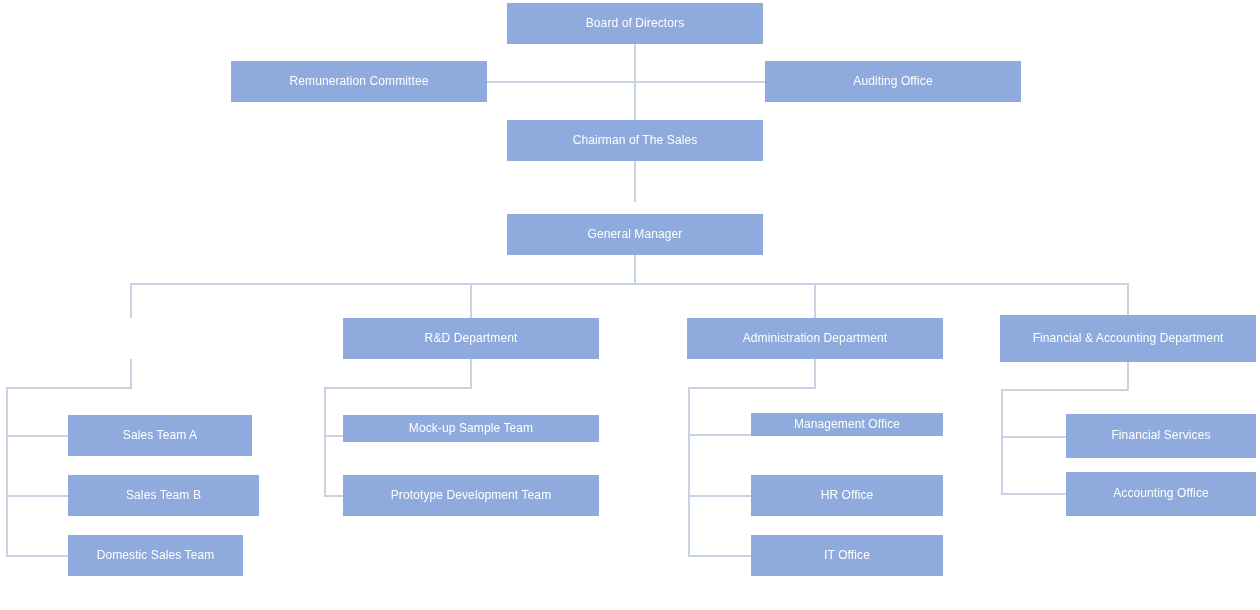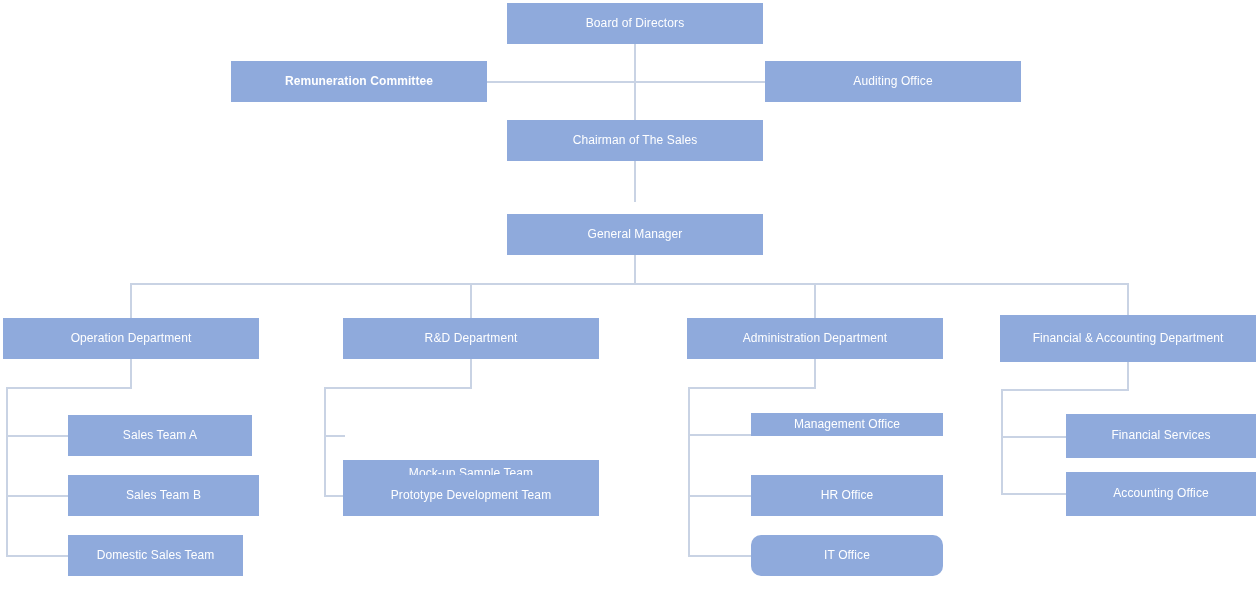--- a/index.html
+++ b/index.html
@@ -91,39 +91,36 @@
   <div class="conn v" style="left:1127px; top:362px; height:28px;"></div>
   <div class="conn h" style="left:1001px; top:389px; width:128px;"></div>
   <div class="conn v" style="left:1001px; top:389px; height:105px;"></div>
   <div class="conn h" style="left:1001px; top:436px; width:66px;"></div>
   <div class="conn h" style="left:1001px; top:493px; width:66px;"></div>
 
   <div class="node" style="left:507px; top:3px; width:256px; height:41px;">
     <span class="node-label">Board of Directors</span>
   </div>
 
-  <div class="node" style="left:231px; top:61px; width:256px; height:41px;font-weight:bold;">
+  <div class="node" style="left:231px; top:61px; width:256px; height:41px;">
     <span class="node-label">Remuneration Committee</span>
   </div>
 
   <div class="node" style="left:765px; top:61px; width:256px; height:41px;">
     <span class="node-label">Auditing Office</span>
   </div>
 
   <div class="node" style="left:507px; top:120px; width:256px; height:41px;">
     <span class="node-label">Chairman of The Sales</span>
   </div>
 
   <div class="node" style="left:507px; top:214px; width:256px; height:41px;">
     <span class="node-label">General Manager</span>
   </div>
 
-  <div class="node" style="left:3px; top:318px; width:256px; height:41px;">
-    <span class="node-label">Operation Department</span>
-  </div>
 
   <div class="node" style="left:343px; top:318px; width:256px; height:41px;text-align:center;">
     <span class="node-label">R&amp;D Department</span>
   </div>
 
   <div class="node" style="left:1000px; top:315px; width:256px; height:47px;">
     <span class="node-label">Financial &amp; Accounting Department</span>
   </div>
 
   <div class="node" style="left:687px; top:318px; width:256px; height:41px;">
@@ -135,37 +132,37 @@
   </div>
 
   <div class="node" style="left:68px; top:475px; width:191px; height:41px;">
     <span class="node-label">Sales Team B</span>
   </div>
 
   <div class="node" style="left:68px; top:535px; width:175px; height:41px;">
     <span class="node-label">Domestic Sales Team</span>
   </div>
 
-  <div class="node" style="left:343px; top:415px; width:256px; height:27px;margin-top:45px;">
+  <div class="node" style="left:343px; top:415px; width:256px; height:27px;">
     <span class="node-label">Mock-up Sample Team</span>
   </div>
 
   <div class="node" style="left:343px; top:475px; width:256px; height:41px;">
     <span class="node-label">Prototype Development Team</span>
   </div>
 
   <div class="node" style="left:751px; top:413px; width:192px; height:23px;">
     <span class="node-label">Management Office</span>
   </div>
 
   <div class="node" style="left:751px; top:475px; width:192px; height:41px;">
     <span class="node-label">HR Office</span>
   </div>
 
-  <div class="node" style="left:751px; top:535px; width:192px; height:41px;border-radius:10px;">
+  <div class="node" style="left:751px; top:535px; width:192px; height:41px;">
     <span class="node-label">IT Office</span>
   </div>
 
   <div class="node" style="left:1066px; top:414px; width:190px; height:44px;">
     <span class="node-label">Financial Services</span>
   </div>
 
   <div class="node" style="left:1066px; top:472px; width:190px; height:44px;">
     <span class="node-label">Accounting Office</span>
   </div>

